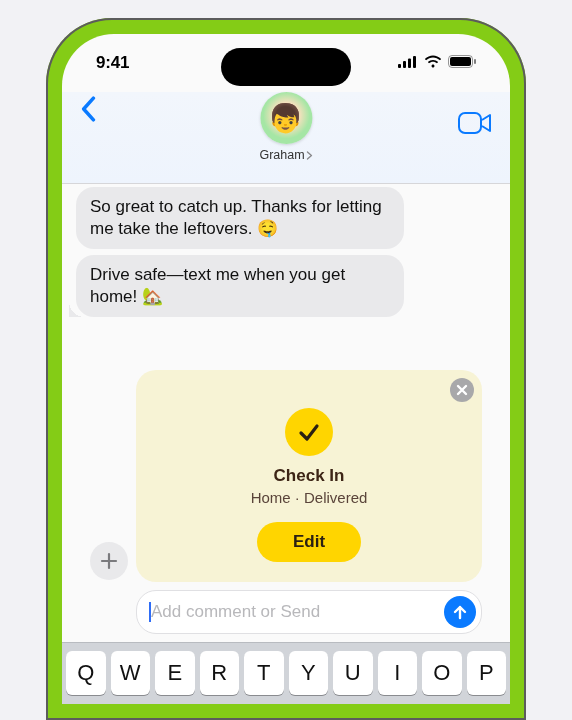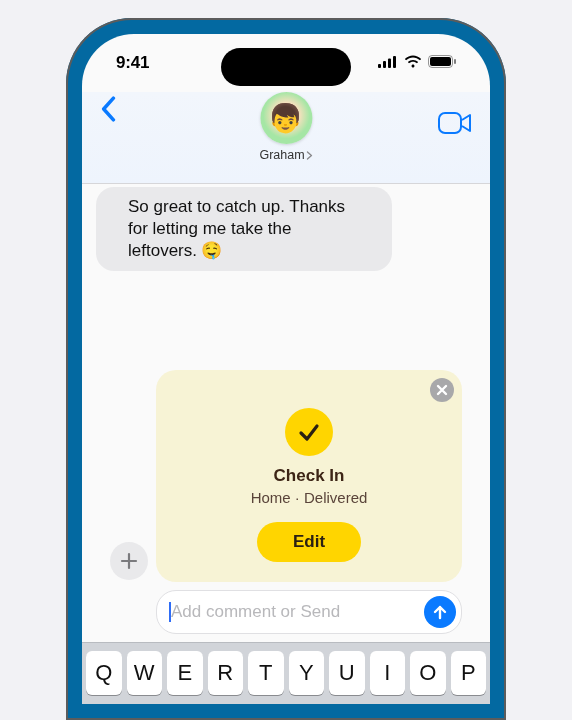--- a/index.html
+++ b/index.html
@@ -4,23 +4,23 @@
 <style>
   * { box-sizing: border-box; margin: 0; padding: 0; }
   body {
     background: #f2f2f5;
     font-family: -apple-system, BlinkMacSystemFont, "Helvetica Neue", sans-serif;
     display: flex;
     justify-content: center;
     padding-top: 18px;
   }
   .phone {
-    width: 440px;
+    width: 480px;
     height: 702px;
-    background: #0369a1;
+    background: #84cc16;
     border-radius: 66px 66px 0 0;
     padding: 16px;
     position: relative;
     overflow: hidden;
     box-shadow: 0 0 0 2px #5c5c5c inset;
   }
   .screen {
     background: #fafafa;
     border-radius: 52px 52px 0 0;
     width: 100%;
@@ -63,21 +63,21 @@
     box-shadow: 0 1px 3px rgba(0,0,0,0.15);
   }
   .contact-name { font-size: 12.5px; color: #333; margin-top:4px; display:flex; align-items:center; gap:2px; }
   .video-btn { color: #0a7aff; padding-top:20px; }
   .delivered-row { text-align:right; font-size:12px; color:#8a8a8d; padding: 2px 20px 6px; }
   .messages { flex:1; overflow:hidden; padding: 0 14px; display:flex; flex-direction:column; }
   .bubble {
     background: #e9e9eb;
     color: #111;
     border-radius: 18px;
-    padding: 9px 32px;
+    padding: 9px 14px;
     font-size: 17px;
     line-height: 1.3;
     margin: 3px 0;
     max-width: 78%;
     align-self: flex-start;
     position: relative;
   }
   .bubble.last::after {
     content:""; position:absolute; bottom:0; left:-7px;
     width: 16px; height: 16px;
@@ -197,20 +197,21 @@
         <svg width="34" height="22" viewBox="0 0 34 22">
             <rect x="1" y="1" width="22" height="20" rx="6" fill="none" stroke="#0a7aff" stroke-width="2"></rect>
             <path d="M24 8 L32 3 V19 L24 14" fill="none" stroke="#0a7aff" stroke-width="2" stroke-linejoin="round"></path>
           </svg>
       </div>
     </div>
 
 
     <div class="messages">
       <div class="bubble">So great to catch up. Thanks for letting me take the leftovers. 🤤</div>
+      <div class="bubble last">Drive safe—text me when you get home! 🏡</div>
 
       <div class="compose-row" style="margin-top:auto;">
         <div class="plus-btn">
           <svg width="20" height="20" viewBox="0 0 20 20">
               <path d="M10 3v14M3 10h14" stroke="#7a7a7d" stroke-width="2.2" stroke-linecap="round"></path>
             </svg>
         </div>
         <div class="checkin-wrap" style="width:100%;">
           <div class="checkin-card">
             <div class="close-x">

